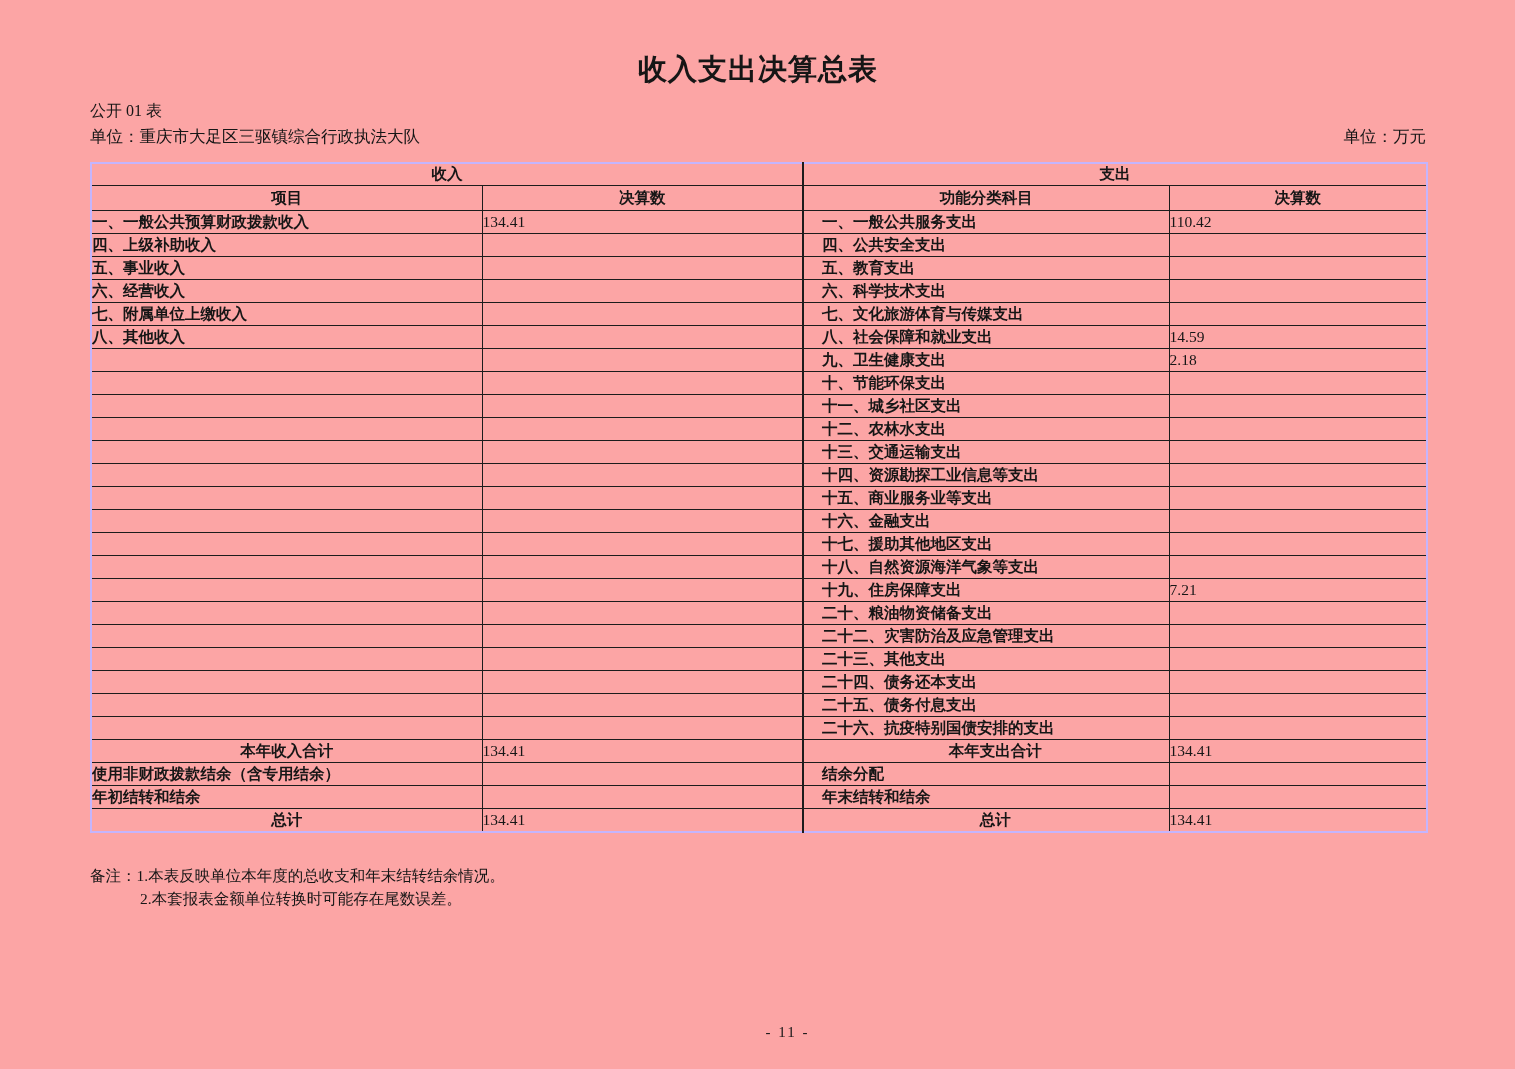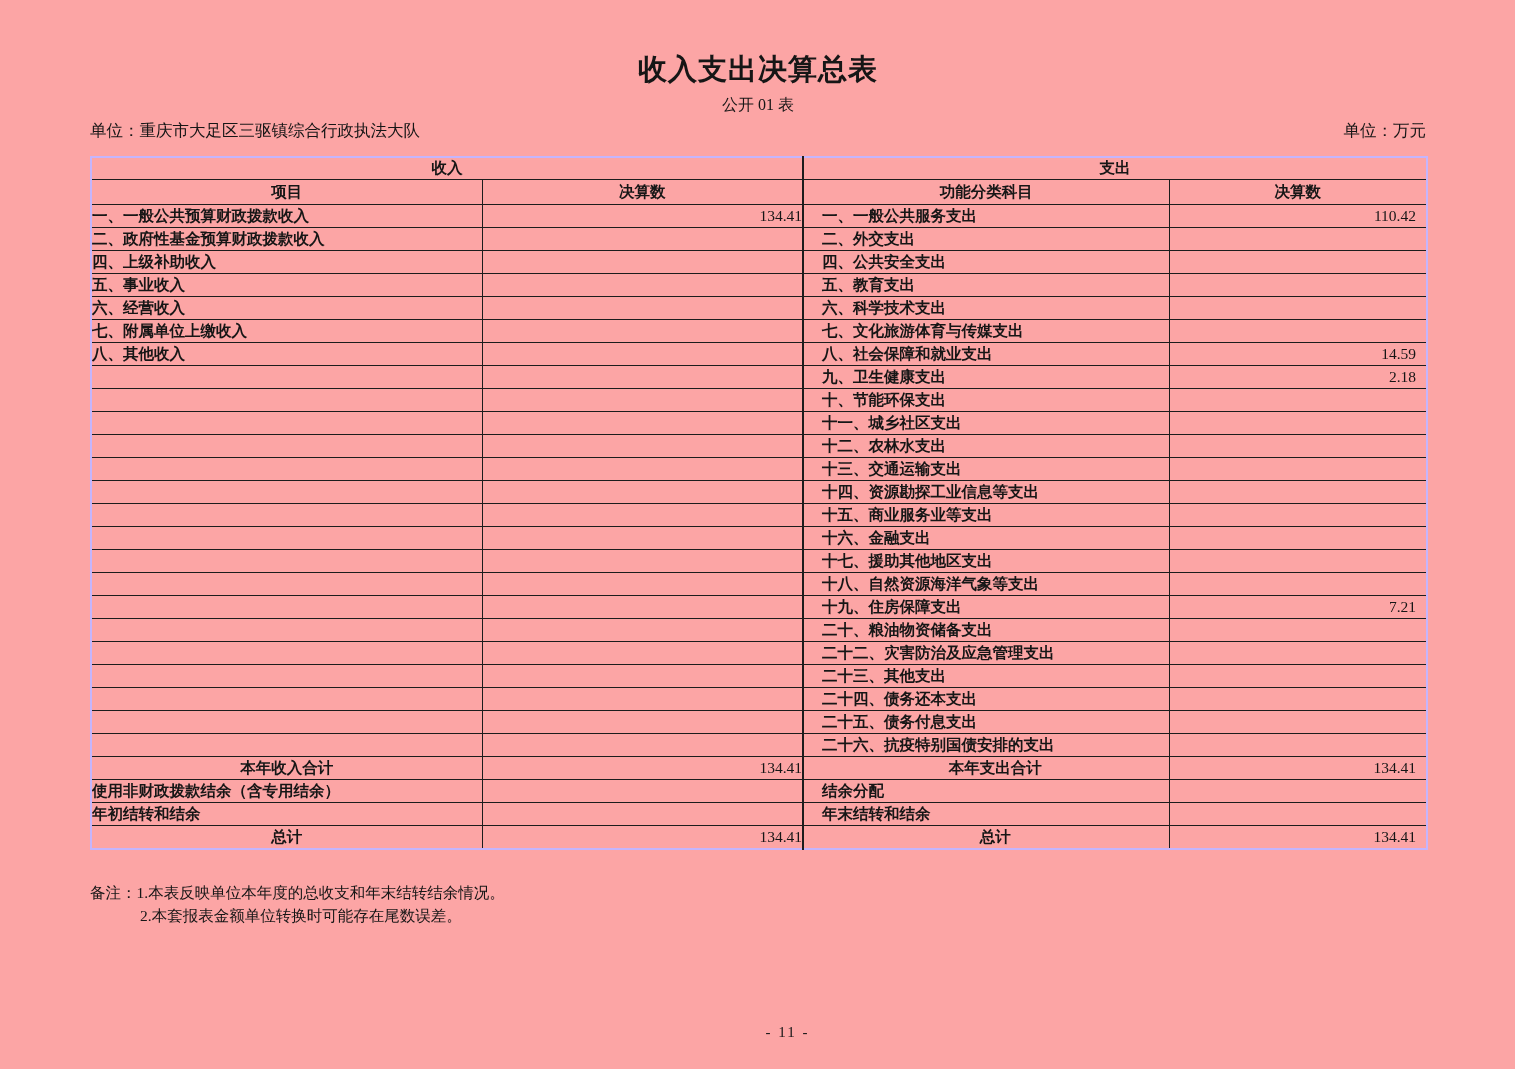--- a/index.html
+++ b/index.html
@@ -24,22 +24,22 @@
   }
   .doc-title {
     margin-top: 52px;
     text-align: center;
     font-size: 29px;
     font-weight: bold;
     line-height: 34px;
     letter-spacing: 1px;
   }
   .table-code {
-    margin-top: 10px;
-    text-align: center;
+    margin-top: 16px;
+    text-align: left;
     font-size: 16px;
     line-height: 18px;
   }
   .unit-line {
     margin-top: 7px;
     margin-bottom: 15px;
     display: flex;
     justify-content: space-between;
     font-size: 16.5px;
     line-height: 20px;
@@ -69,21 +69,21 @@
   }
   tbody tr { height: 22.5px; }
   tbody td { line-height: 22px; }
   td.item {
     text-align: left;
     padding-left: 3px;
     font-weight: bold;
   }
   td.item.exp { padding-left: 18px; }
   td.amt {
-    text-align: right;
+    text-align: left;
     padding-right: 8px;
     font-weight: normal;
   }
   td.amt.exp { padding-right: 10px; }
   td.center { text-align: center; padding-left: 0; }
   .notes {
     margin-top: 31px;
     font-size: 15.5px;
     line-height: 23px;
   }
@@ -134,26 +134,20 @@
         </tr>
       </thead>
       <tbody>
           <tr>
             <td class="item">一、一般公共预算财政拨款收入</td>
             <td class="amt mid-r">134.41</td>
             <td class="item exp">一、一般公共服务支出</td>
             <td class="amt exp">110.42</td>
           </tr>
           <tr>
-            <td class="item">二、政府性基金预算财政拨款收入</td>
-            <td class="amt mid-r"></td>
-            <td class="item exp">二、外交支出</td>
-            <td class="amt exp"></td>
-          </tr>
-          <tr>
             <td class="item">四、上级补助收入</td>
             <td class="amt mid-r"></td>
             <td class="item exp">四、公共安全支出</td>
             <td class="amt exp"></td>
           </tr>
           <tr>
             <td class="item">五、事业收入</td>
             <td class="amt mid-r"></td>
             <td class="item exp">五、教育支出</td>
             <td class="amt exp"></td>

